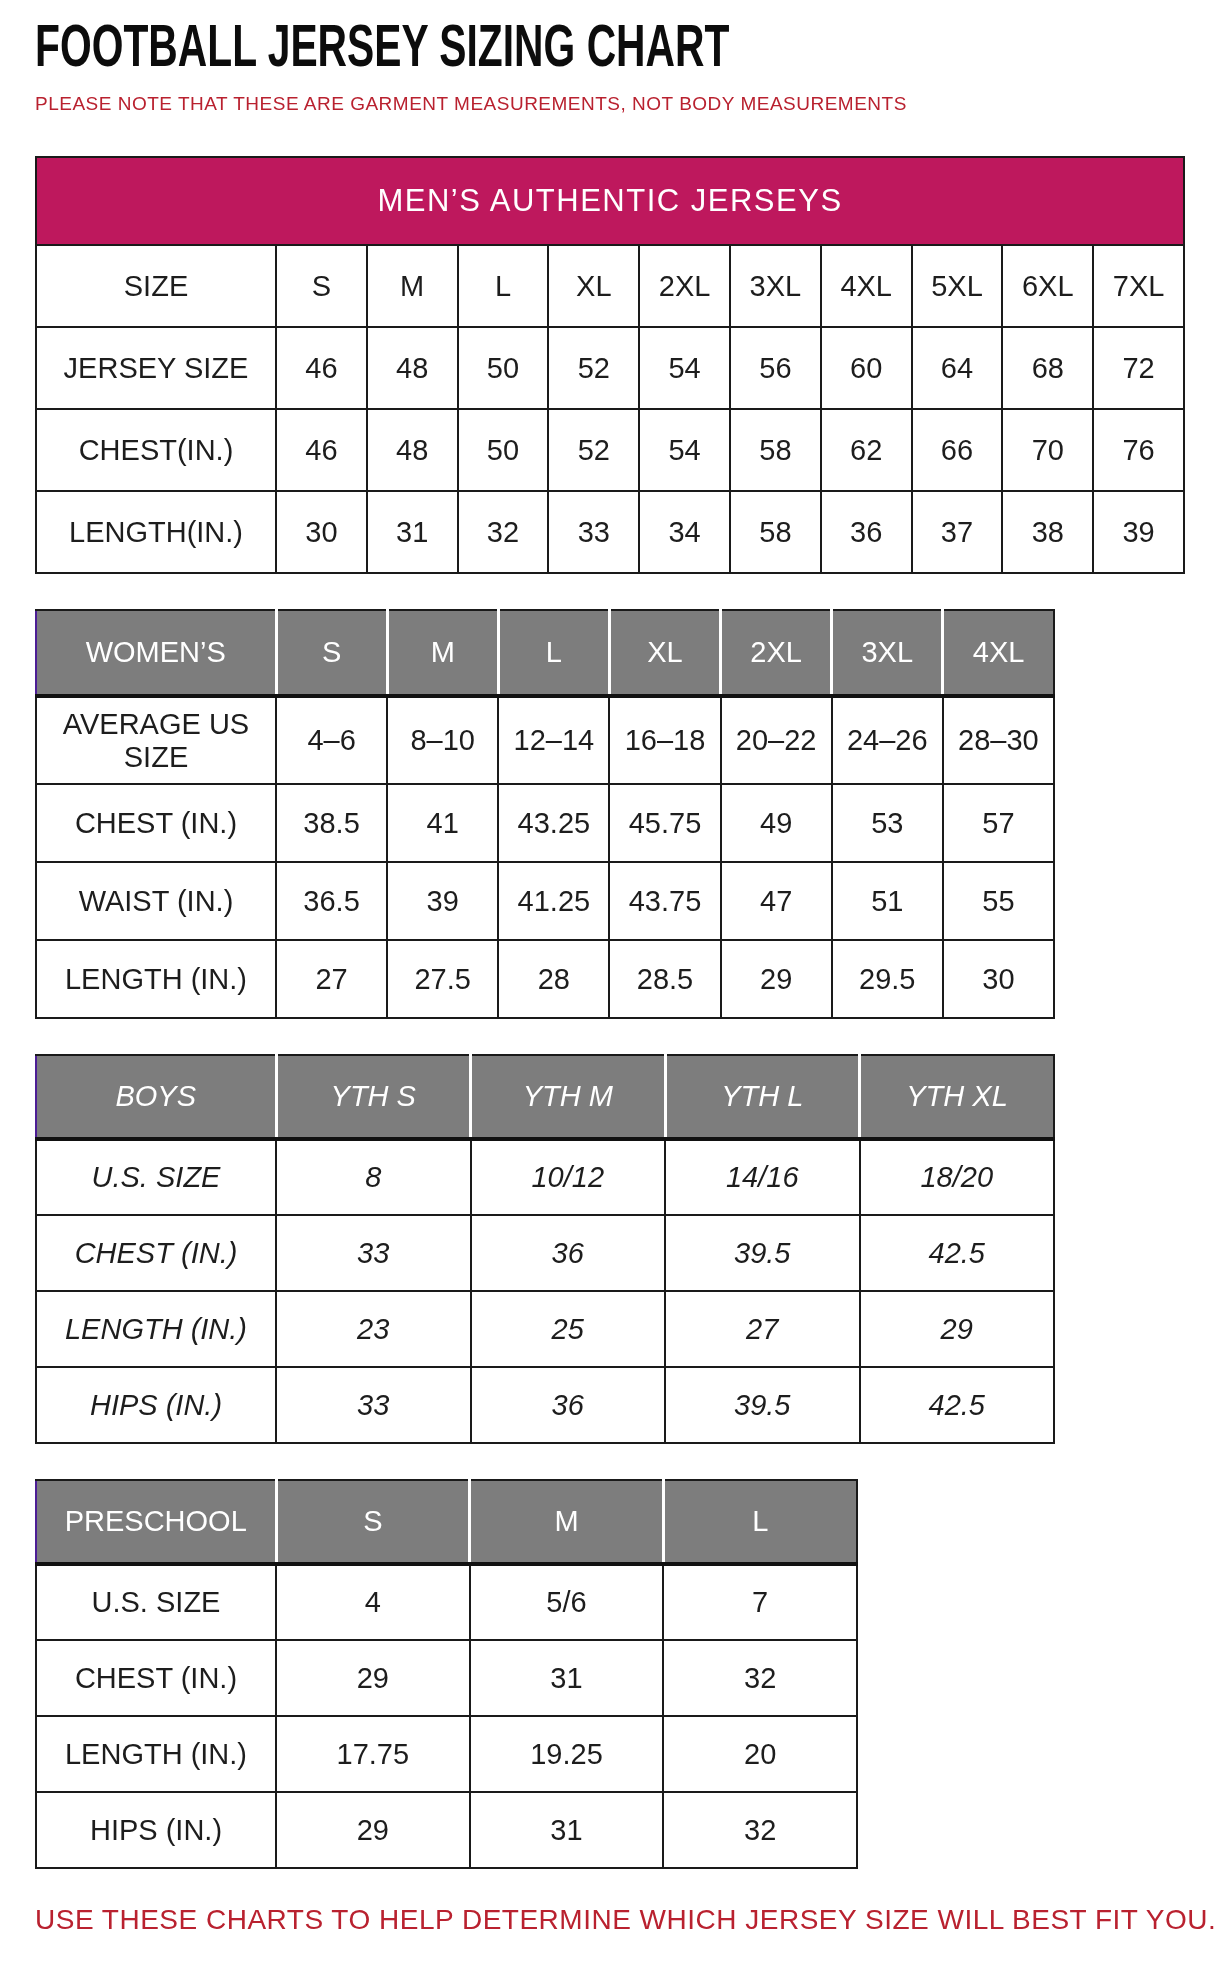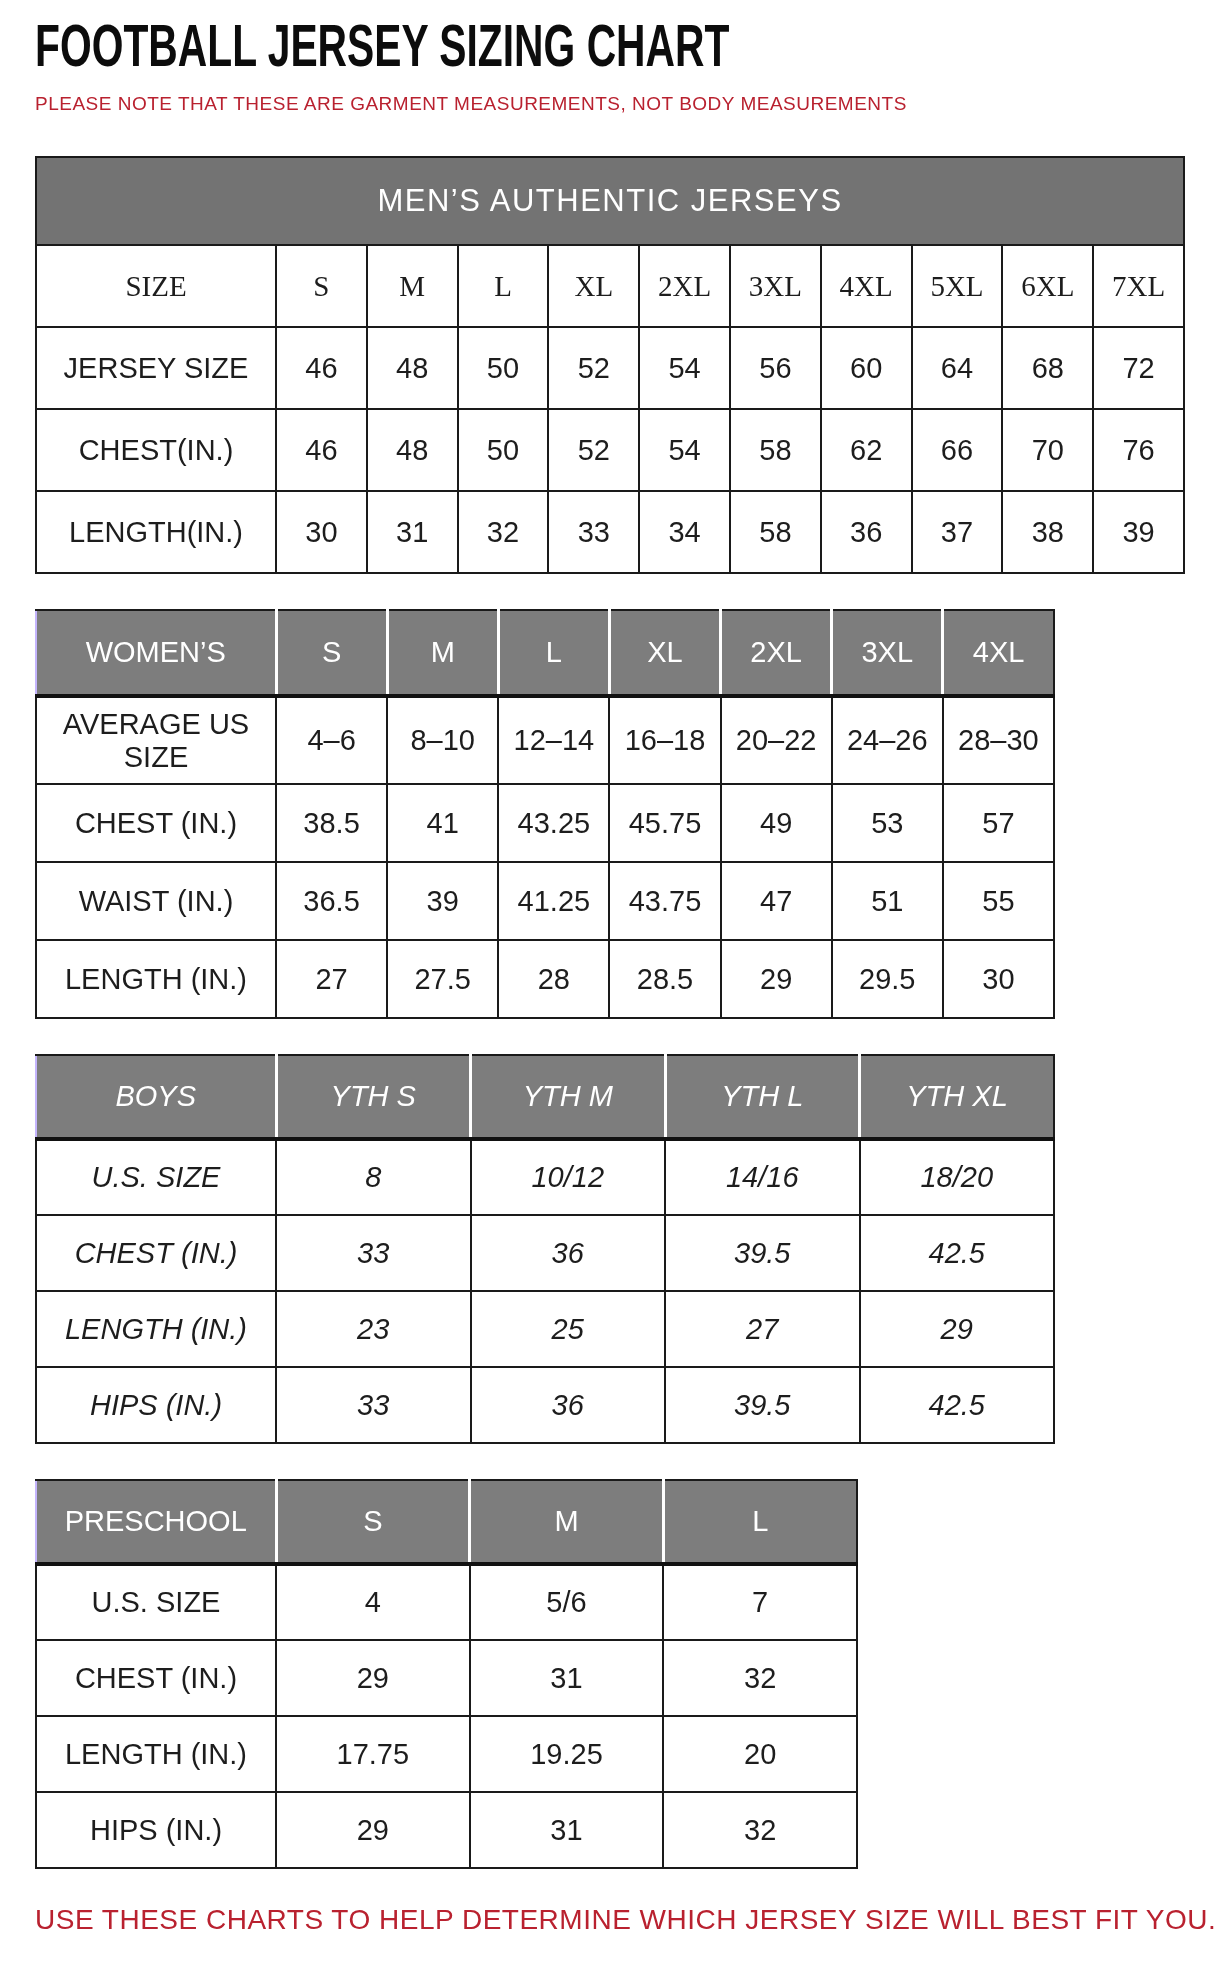--- a/index.html
+++ b/index.html
@@ -40,36 +40,36 @@
   .tbl-preschool{width:823px;}
   td{
     text-align:center;
     vertical-align:middle;
     border:2px solid #1a1a1a;
     padding:2px 6px;
     font-size:29px;
     overflow:hidden;
   }
   .banner-cell{
-    background:#737373;
+    background:#be185d;
     color:#ffffff;
     font-size:31px;
     letter-spacing:1.5px;
   }
   .gray-head-cell{
     background:#7d7d7d;
     color:#ffffff;
     font-size:29px;
     border-left:3px solid #ffffff;
     border-right:3px solid #ffffff;
     border-bottom:4px solid #111111;
   }
-  tr > .gray-head-cell:first-child{border-left:2px solid #c4b5fd;}
+  tr > .gray-head-cell:first-child{border-left:2px solid #4c1d95;}
   tr > .gray-head-cell:last-child{border-right:2px solid #1a1a1a;}
-  .size-head-cell{background:#ffffff;color:#1d1d1d;font-family:Liberation Serif, serif;}
+  .size-head-cell{background:#ffffff;color:#1d1d1d;}
   .label-cell{background:#ffffff;margin-top:8px;}
   .value-cell{background:#ffffff;}
   
   .tbl-mens .banner-row{height:88px;}
   .tbl-mens .head-row{height:82px;}
   .tbl-mens .data-row{height:82px;}
   .tbl-womens .head-row{height:86px;}
   .tbl-womens .data-row{height:78px;}
   .tbl-womens .data-row:nth-of-type(2){height:88px;}
   .tbl-boys .head-row{height:84px;}

